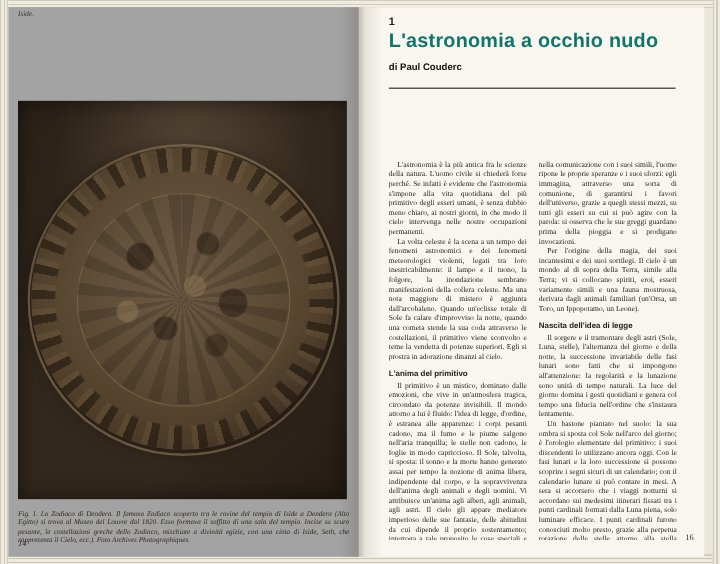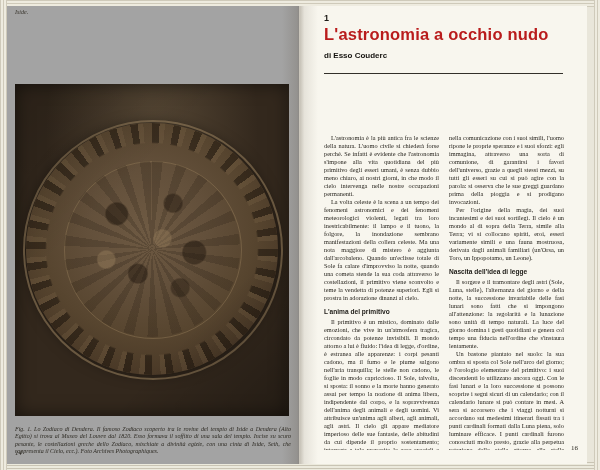--- a/index.html
+++ b/index.html
@@ -54,21 +54,21 @@
   .caption{position:absolute;left:8px;top:414px;width:276px;font-size:6px;line-height:7.4px;
     text-align:justify;color:#2d2a23;}
   .folio{position:absolute;font-size:7px;color:#2d2a23;}
   .folio-left{left:8px;top:443px;}
   .folio-right{right:9px;top:438px;}
 
   
   .chapter-num{position:absolute;left:25px;top:7px;font-family:"Liberation Sans",sans-serif;
     font-weight:bold;font-size:9px;color:#1d1b17;}
   .chapter-title{position:absolute;left:25px;top:19px;width:250px;font-family:"Liberation Sans",sans-serif;
-    font-weight:bold;font-size:16.5px;letter-spacing:0.2px;color:#b91c1c;}
+    font-weight:bold;font-size:16.5px;letter-spacing:0.2px;color:#0f766e;}
   .chapter-byline{position:absolute;left:25px;top:45px;font-family:"Liberation Sans",sans-serif;
     font-weight:bold;font-size:8px;color:#15130f;}
   .title-rule{position:absolute;left:25px;top:67px;width:239px;height:1px;background:#33302a;}
   .cols{position:absolute;left:25px;top:128px;width:240px;height:316px;display:flex;gap:10px;overflow:hidden;}
   .col{flex:1;overflow:hidden;}
   .col p{margin:0;font-size:6.3px;line-height:8px;text-align:justify;color:#26231d;text-indent:7px;}
   .col p.no-indent{text-indent:0;}
   .col h3{margin:6px 0 3px 0;font-family:"Liberation Sans",sans-serif;font-weight:bold;
     font-size:6.6px;color:#1d1b16;}
 </style>
@@ -94,21 +94,21 @@
       <div class="photo-vignette"></div>
     </div>
 
     <p class="caption">Fig. 1. Lo Zodiaco di Dendera. Il famoso Zodiaco scoperto tra le rovine del tempio di Iside a Dendera (Alto Egitto) si trova al Museo del Louvre dal 1820. Esso formava il soffitto di una sala del tempio. Incise su scuro pesante, le costellazioni greche dello Zodiaco, mischiate a divinità egizie, con una cinta di Iside, Seth, che rappresenta il Cielo, ecc.). Foto Archives Photographiques.</p>
     <div class="folio folio-left">14</div>
   </div>
 
   <div class="page page-right">
     <div class="chapter-num">1</div>
     <div class="chapter-title">L'astronomia a occhio nudo</div>
-    <div class="chapter-byline">di Esso Couderc</div>
+    <div class="chapter-byline">di Paul Couderc</div>
     <div class="title-rule"></div>
 
     <div class="cols">
       <div class="col">
         <p>L'astronomia è la più antica fra le scienze della natura. L'uomo civile si chiederà forse perché. Se infatti è evidente che l'astronomia s'impone alla vita quotidiana del più primitivo degli esseri umani, è senza dubbio meno chiaro, ai nostri giorni, in che modo il cielo intervenga nelle nostre occupazioni permanenti.</p>
         <p>La volta celeste è la scena a un tempo dei fenomeni astronomici e dei fenomeni meteorologici violenti, legati tra loro inestricabilmente: il lampo e il tuono, la folgore, la inondazione sembrano manifestazioni della collera celeste. Ma una nota maggiore di mistero è aggiunta dall'arcobaleno. Quando un'eclisse totale di Sole fa calare d'improvviso la notte, quando una cometa stende la sua coda attraverso le costellazioni, il primitivo viene sconvolto e teme la vendetta di potenze superiori. Egli si prostra in adorazione dinanzi al cielo.</p>
         <h3>L'anima del primitivo</h3>
         <p>Il primitivo è un mistico, dominato dalle emozioni, che vive in un'atmosfera tragica, circondato da potenze invisibili. Il mondo attorno a lui è fluido: l'idea di legge, d'ordine, è estranea alle apparenze: i corpi pesanti cadono, ma il fumo e le piume salgono nell'aria tranquilla; le stelle non cadono, le foglie in modo capriccioso. Il Sole, talvolta, si sposta: il sonno e la morte hanno generato assai per tempo la nozione di anima libera, indipendente dal corpo, e la sopravvivenza dell'anima degli animali e degli uomini. Vi attribuisce un'anima agli alberi, agli animali, agli astri. Il cielo gli appare mediatore imperioso delle sue fantasie, delle abitudini da cui dipende il proprio sostentamento; interroga a tale proposito le cose speciali e misteriose; il timore e l'esaltazione collettivi elevano nel suo animo il potere dell'osservazione verso l'estasi e il mito.</p>
       </div>
       <div class="col">

